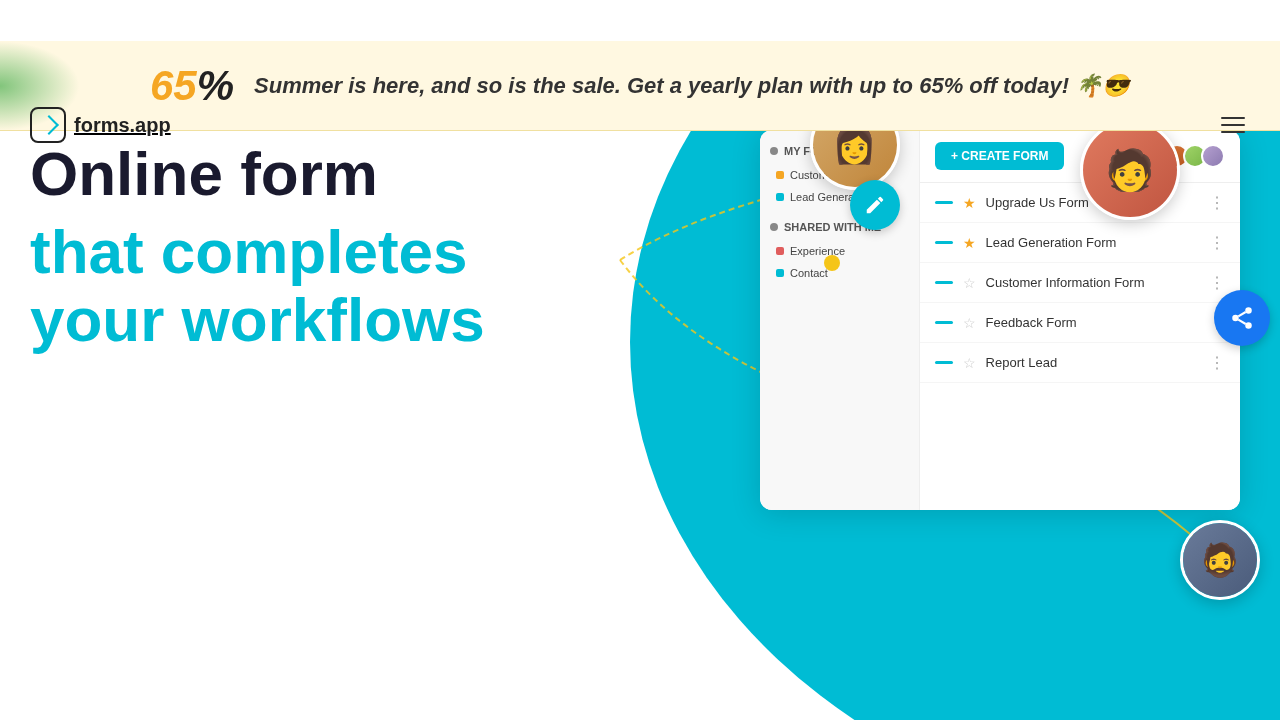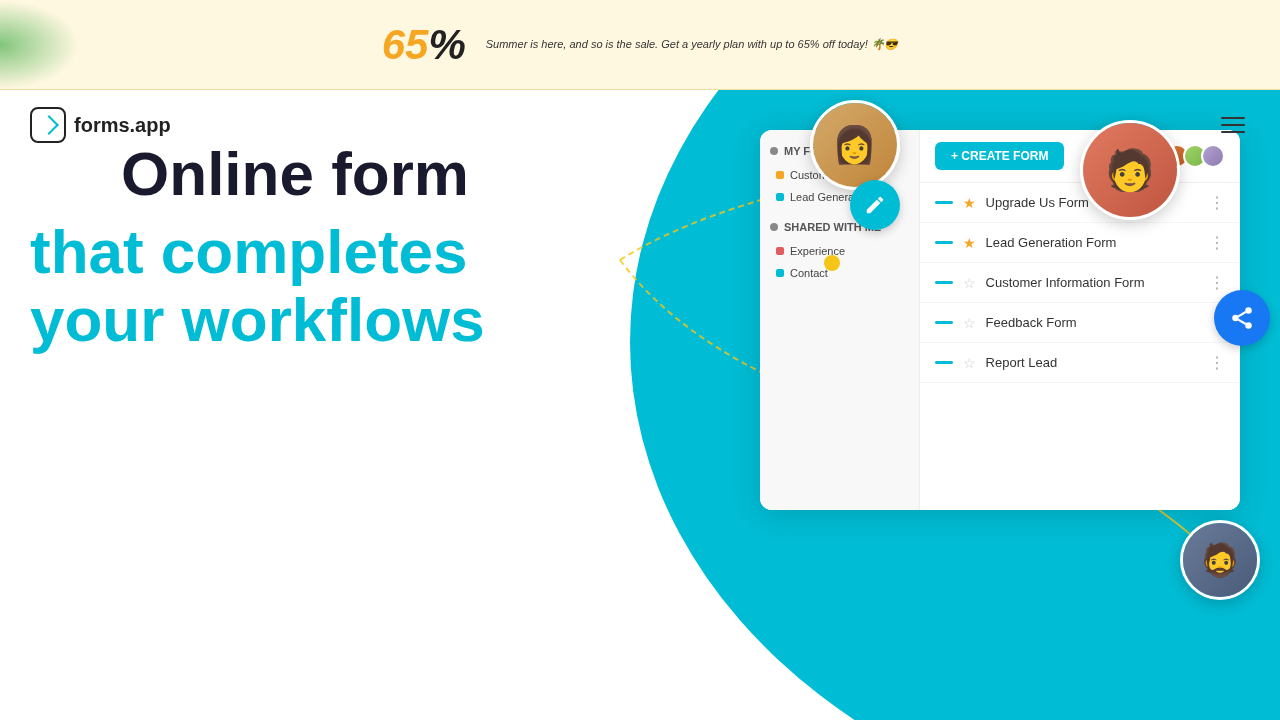--- a/index.html
+++ b/index.html
@@ -9,20 +9,21 @@
     .banner {
       background: #fff8e1;
       height: 90px;
       display: flex;
       align-items: center;
       justify-content: center;
       gap: 20px;
       border-bottom: 1px solid #f0e0a0;
       position: relative;
       z-index: 10;
+      margin-top: 41px;
     }
     .banner-btn {
       background: #f5c518;
       border: none;
       border-radius: 8px;
       padding: 12px 24px;
       font-size: 16px;
       font-weight: 700;
       color: #222;
       cursor: pointer;
@@ -43,20 +44,21 @@
       top: 90px;
       left: 0;
       right: 0;
       height: 70px;
       display: flex;
       align-items: center;
       justify-content: space-between;
       padding: 0 30px;
       z-index: 10;
       background: transparent;
+      text-decoration: underline;
     }
     .logo {
       display: flex;
       align-items: center;
       gap: 8px;
       font-size: 20px;
       font-weight: 700;
       color: #222;
     }
     .logo-icon {
@@ -120,21 +122,20 @@
       top: 50px;
       left: 30px;
       width: 530px;
     }
     .hero-title {
       font-size: 62px;
       font-weight: 800;
       color: #1a1a2e;
       line-height: 1.1;
       margin-bottom: 10px;
-      text-align: center;
     }
     .hero-subtitle {
       font-size: 62px;
       font-weight: 800;
       color: #00bcd4;
       line-height: 1.1;
       margin-bottom: 28px;
     }
     .hero-body {
       font-size: 16px;
@@ -369,21 +370,21 @@
     }
   </style>
 </head>
 <body>
 
 <div class="banner">
   <div class="banner-leaves-left"></div>
   <div style="font-size:42px;font-weight:900;color:#222;font-style:italic;">
     <span style="color:#f5a623;">65</span><span style="color:#222;">%</span>
   </div>
-  <div style="font-size:11px;font-style:italic;color:#333;font-weight:400;">Summer is here, and so is the sale. Get a yearly plan with up to 65% off today! 🌴😎</div>
+  <div style="font-size:22px;font-style:italic;color:#333;font-weight:700;">Summer is here, and so is the sale. Get a yearly plan with up to 65% off today! 🌴😎</div>
 </div>
 
 <div class="nav">
   <div class="logo">
     <div class="logo-icon">
       <div class="logo-arrow"></div>
     </div>
     <span>forms.app</span>
   </div>
   <div class="hamburger">

